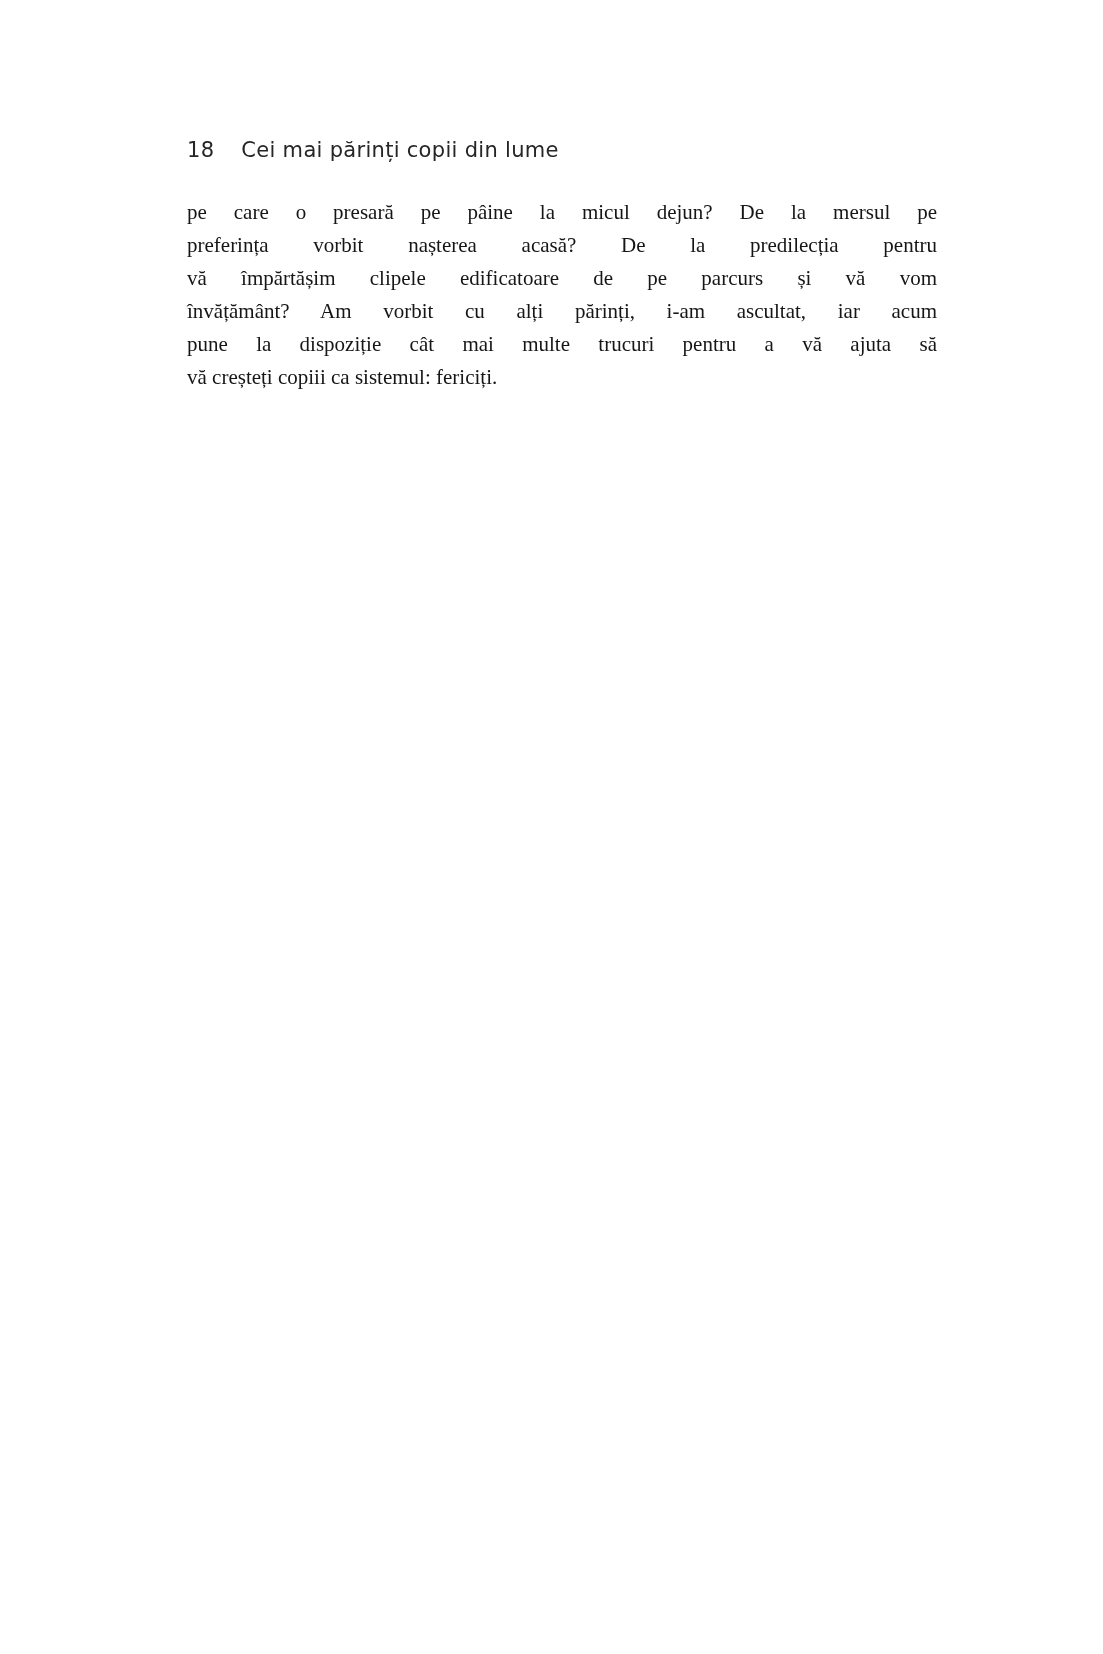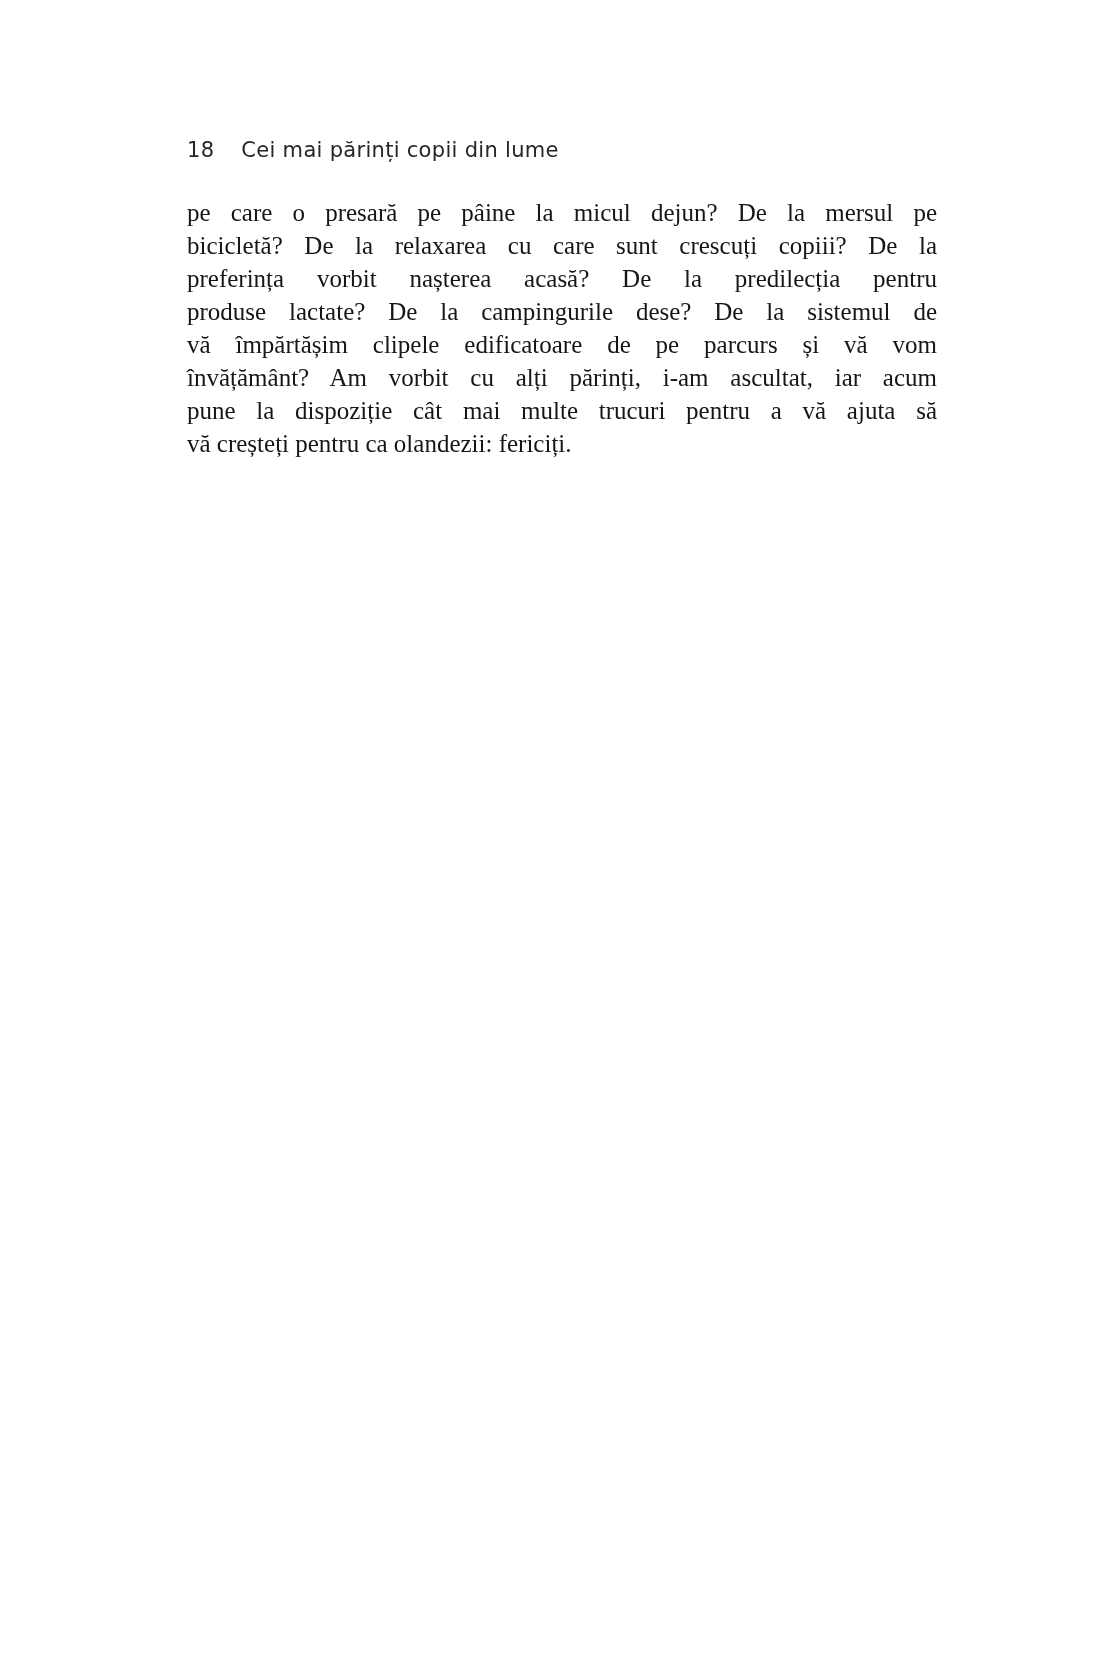--- a/index.html
+++ b/index.html
@@ -27,21 +27,21 @@
   }
   .running-header .folio {
     margin-right: 27px;
   }
   .body-paragraph {
     position: absolute;
     left: 187px;
     top: 196px;
     width: 750px;
     font-family: "Liberation Serif", "DejaVu Serif", serif;
-    font-size: 25px;
+    font-size: 21px;
     line-height: 33px;
     color: #161616;
   }
   .text-line {
     text-align: justify;
     text-align-last: justify;
     white-space: normal;
   }
   .text-line.last {
     text-align: justify;
@@ -53,22 +53,20 @@
 
 <div class="page">
 
   <div class="running-header">
     <span class="folio">18</span>
     <span class="book-title">Cei mai părinți copii din lume</span>
   </div>
 
   <div class="body-paragraph">
     <div class="text-line">pe care o presară pe pâine la micul dejun? De la mersul pe</div>
-    <div class="text-line">bicicletă? De la relaxarea cu care sunt crescuți copiii? De la</div>
     <div class="text-line">preferința vorbit nașterea acasă? De la predilecția pentru</div>
-    <div class="text-line">produse lactate? De la campingurile dese? De la sistemul de</div>
     <div class="text-line">vă împărtășim clipele edificatoare de pe parcurs și vă vom</div>
     <div class="text-line">învățământ? Am vorbit cu alți părinți, i-am ascultat, iar acum</div>
     <div class="text-line">pune la dispoziție cât mai multe trucuri pentru a vă ajuta să</div>
-    <div class="text-line last">vă creșteți pentru ca olandezii: fericiți.</div>
+    <div class="text-line last">vă creșteți copiii ca sistemul: fericiți.</div>
   </div>
 
 </div>
 
 </body></html>

